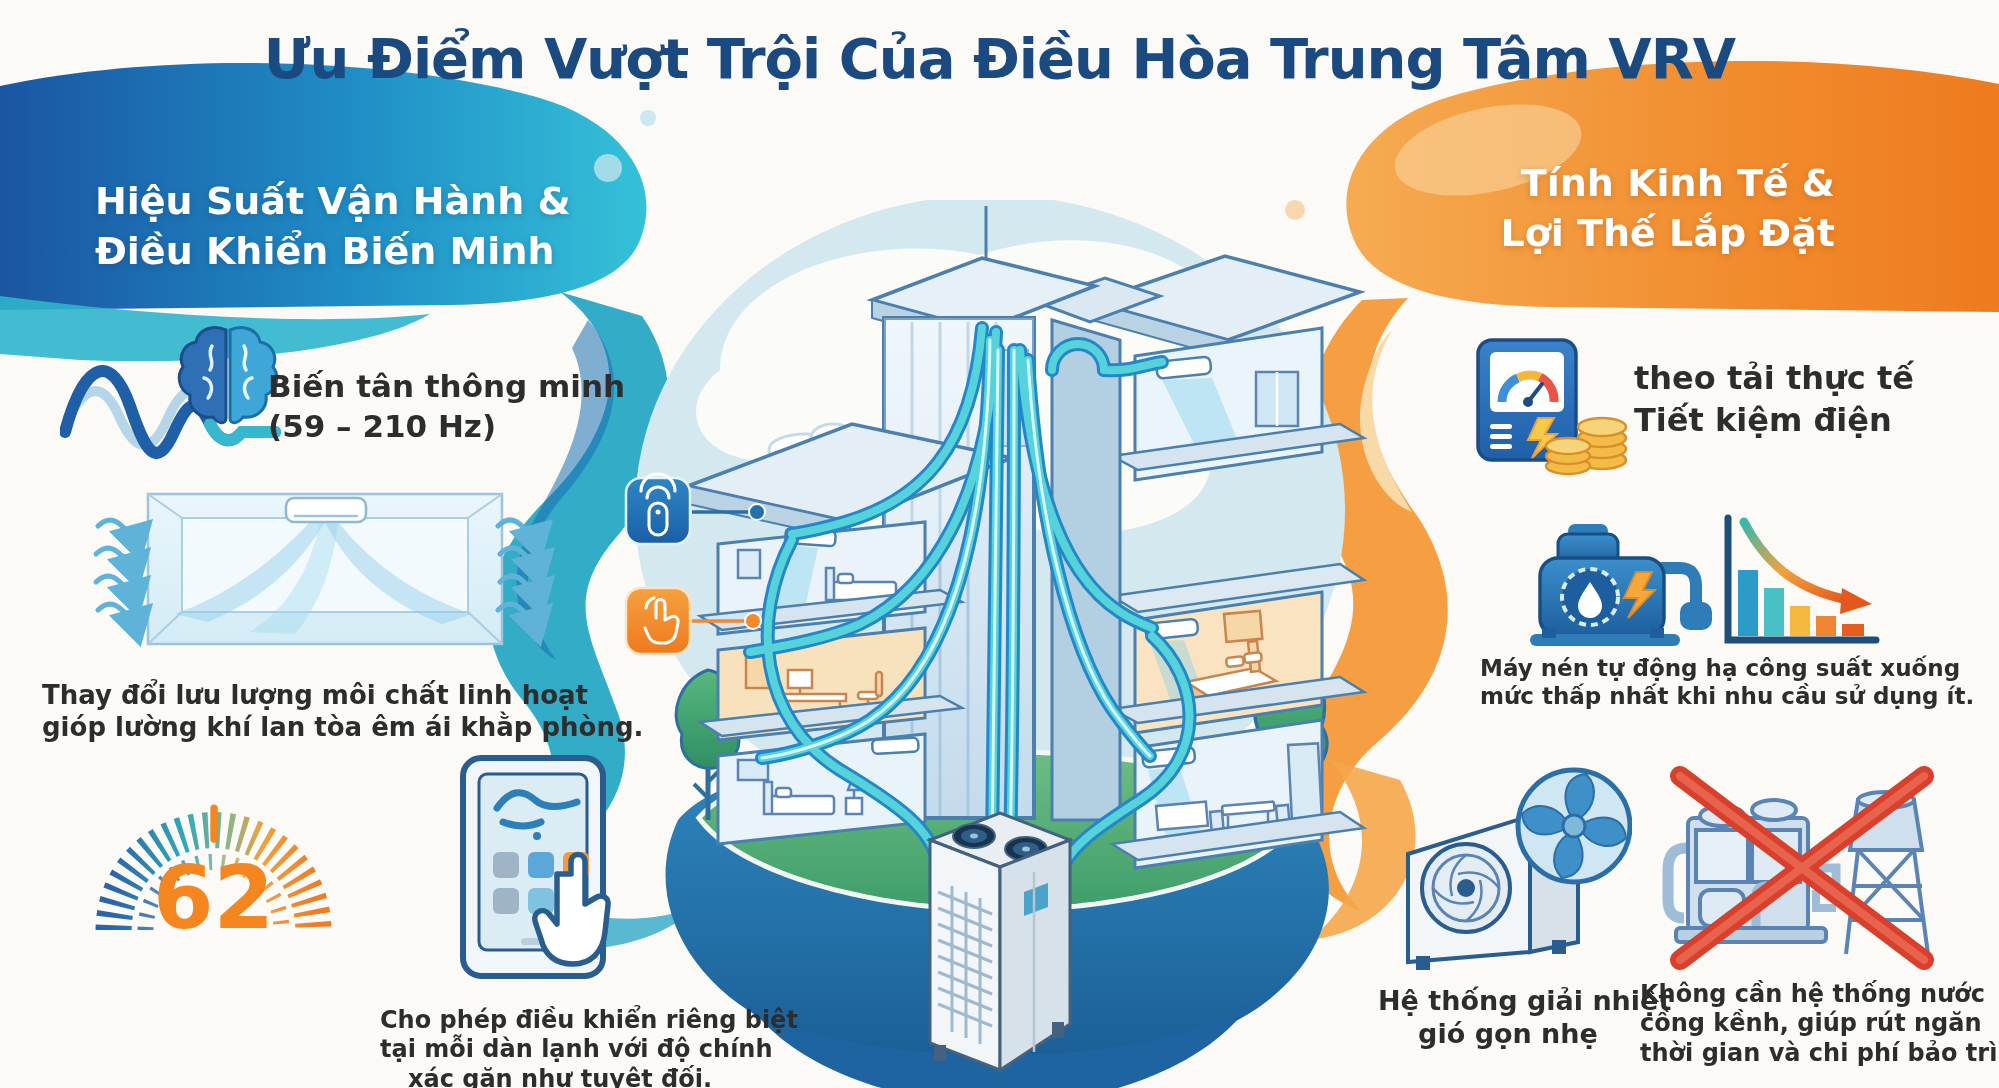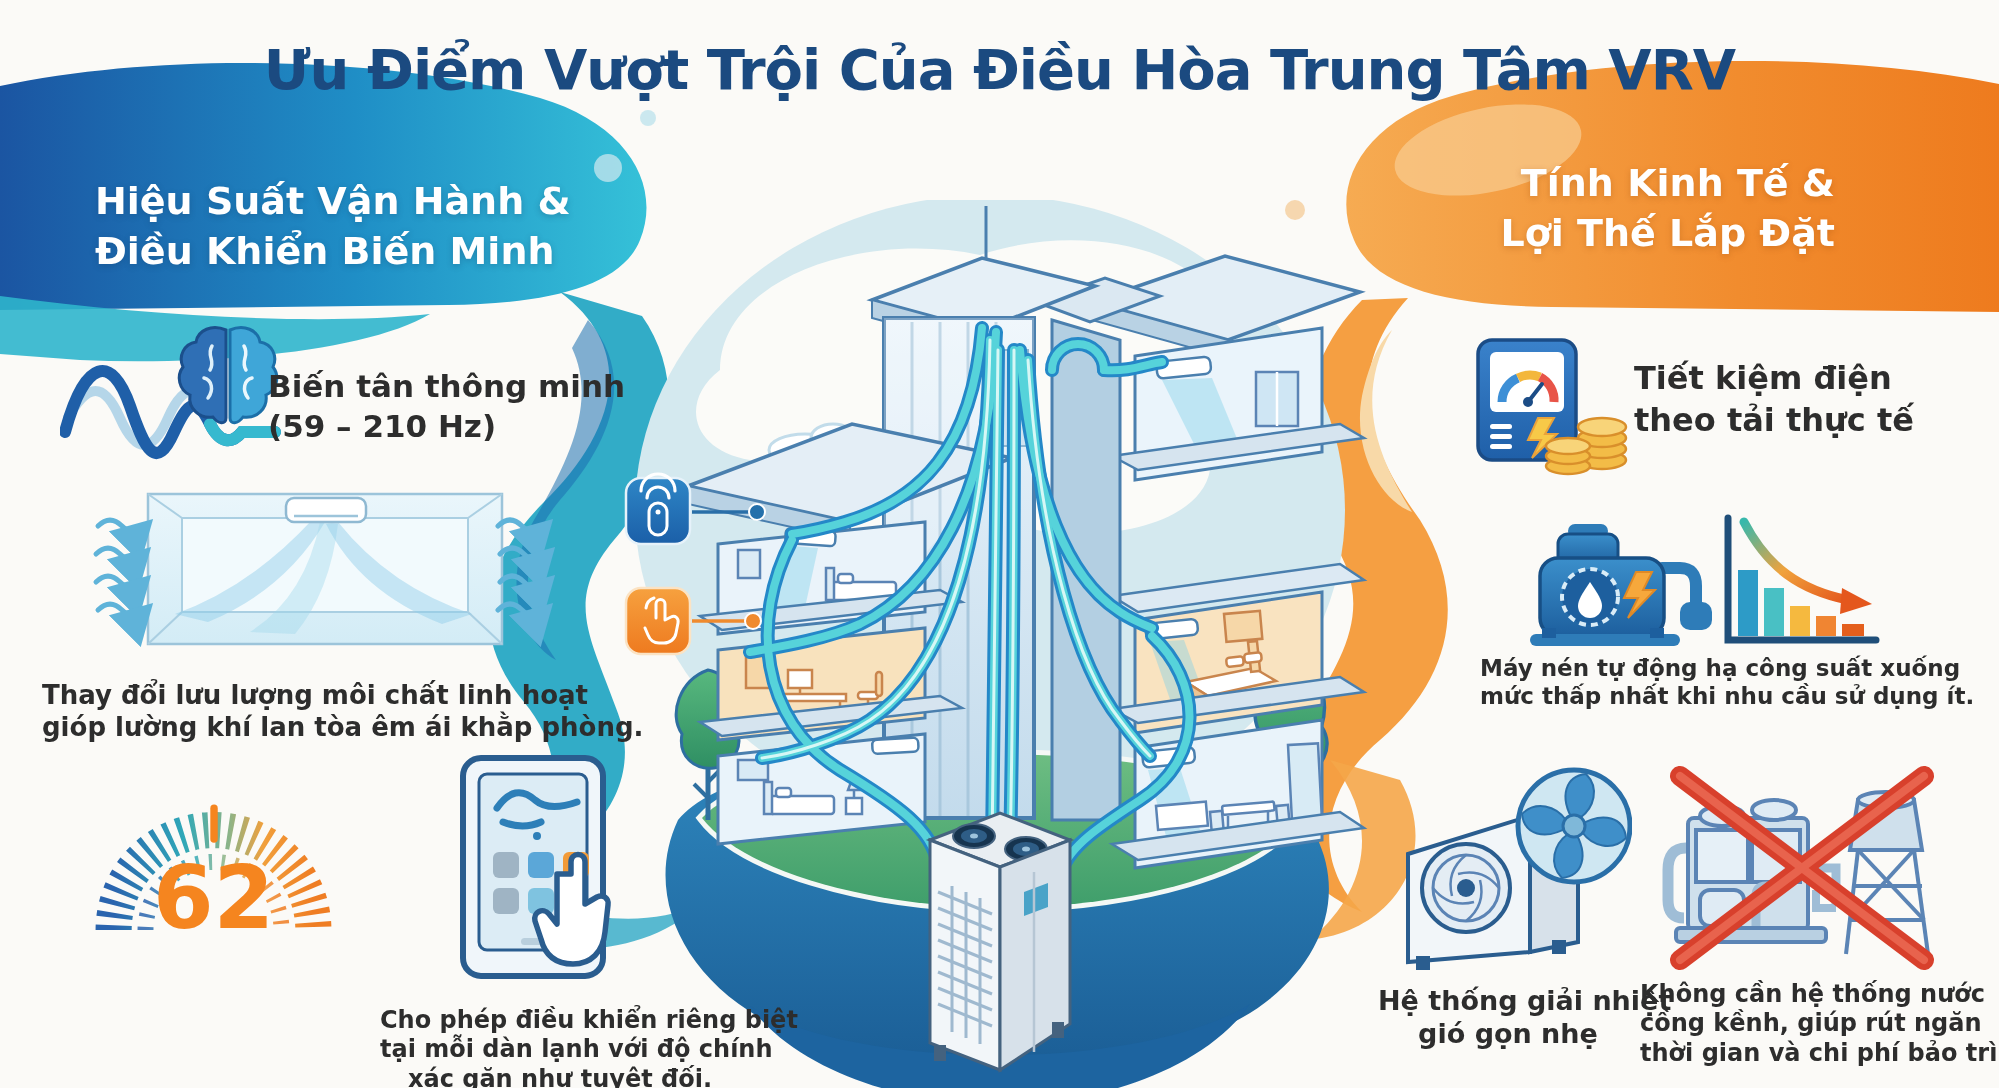--- a/index.html
+++ b/index.html
@@ -46,21 +46,21 @@
 
     <path d="M1408,298 C1334,380 1378,462 1420,520 C1470,600 1450,680 1380,740 C1320,790 1312,862 1362,912 C1282,880 1252,800 1302,720 C1352,650 1372,600 1332,540 C1282,460 1302,360 1362,300 Z" fill="#f59f42"></path>
     <path d="M1392,330 C1352,400 1380,460 1412,512 C1380,500 1352,450 1362,396 C1370,360 1380,342 1392,330 Z" fill="#f8d9a8"></path>
     <path d="M1330,760 C1380,820 1370,890 1310,940 C1400,930 1440,850 1400,780 Z" fill="#f5a649" opacity="0.9"></path>
 
     <circle cx="608" cy="168" r="14" fill="#bfe3ec" opacity="0.8"></circle>
     <circle cx="648" cy="118" r="8" fill="#bfe3ec" opacity="0.8"></circle>
     <circle cx="1295" cy="210" r="10" fill="#f4c890" opacity="0.7"></circle>
   </svg>
 
-  <div class="abs title" style="left:0;top:26px;margin-top:11px;">Ưu Điểm Vượt Trội Của Điều Hòa Trung Tâm VRV</div>
+  <div class="abs title" style="left:0;top:26px;">Ưu Điểm Vượt Trội Của Điều Hòa Trung Tâm VRV</div>
 
   <div class="abs bannertxt" style="left:95px;top:152px;margin-top:24px;">
     <div>Hiệu Suất Vận Hành &amp;</div>
     <div>Điều Khiển Biến Minh</div>
   </div>
   <div class="abs bannertxt right" style="left:1455px;top:158px;width:380px;">
     <div>Tính Kinh Tế &amp;</div>
     <div>Lợi Thế Lắp Đặt</div>
   </div>
 
@@ -421,22 +421,22 @@
       <ellipse cx="130" cy="124" rx="24" ry="9" fill="#f3bc47"></ellipse>
       <ellipse cx="130" cy="113" rx="24" ry="9" fill="#f3bc47"></ellipse>
       <ellipse cx="130" cy="102" rx="24" ry="9" fill="#f3bc47"></ellipse>
       <ellipse cx="130" cy="91" rx="24" ry="9" fill="#f8d479"></ellipse>
       <ellipse cx="96" cy="130" rx="22" ry="8" fill="#f3bc47"></ellipse>
       <ellipse cx="96" cy="120" rx="22" ry="8" fill="#f3bc47"></ellipse>
       <ellipse cx="96" cy="110" rx="22" ry="8" fill="#f8d479"></ellipse>
     </g>
   </svg>
   <div class="abs cap leftalign" style="left:1634px;top:358px;font-size:32px;line-height:1.3;">
+    <div>theo tải thực tế</div>
     <div>Tiết kiệm điện</div>
-    <div>theo tải thực tế</div>
   </div>
 
   <svg class="abs ic" style="left:1512px;top:510px;" width="200" height="142" viewBox="0 0 200 142">
     <defs>
       <linearGradient id="compg" x1="0" y1="0" x2="0" y2="1">
         <stop offset="0" stop-color="#3b8fcb"></stop>
           <stop offset="1" stop-color="#1d5f9e"></stop>
       </linearGradient>
     </defs>
     <path d="M150,58 h18 q16,0 16,18 v22" fill="none" stroke="#2e7cb8" stroke-width="12" stroke-linecap="round"></path>

